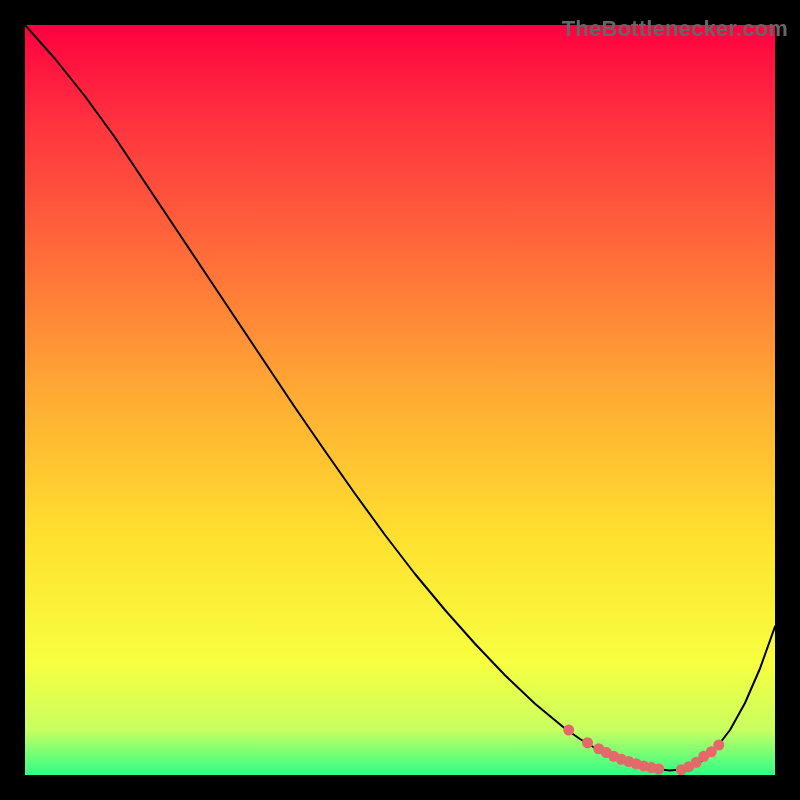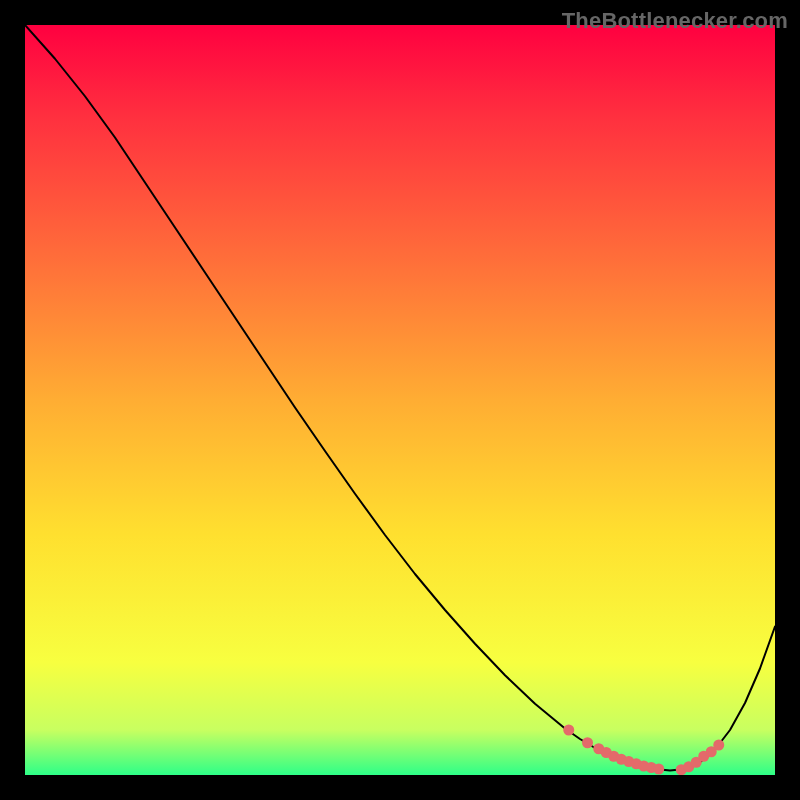--- a/index.html
+++ b/index.html
@@ -5,21 +5,21 @@
   * { margin: 0; padding: 0; box-sizing: border-box; }
   html, body { width: 800px; height: 800px; overflow: hidden; background: #000; }
   .wrap {
     position: relative;
     width: 800px;
     height: 800px;
     background: #000;
   }
   .watermark {
     position: absolute;
-    top: 8px;
+    top: 16px;
     right: 12px;
     font-family: Arial, Helvetica, sans-serif;
     font-size: 22px;
     font-weight: 600;
     color: #666666;
     letter-spacing: 0.2px;
     z-index: 5;
   }
   .plot-frame {
     position: absolute;

